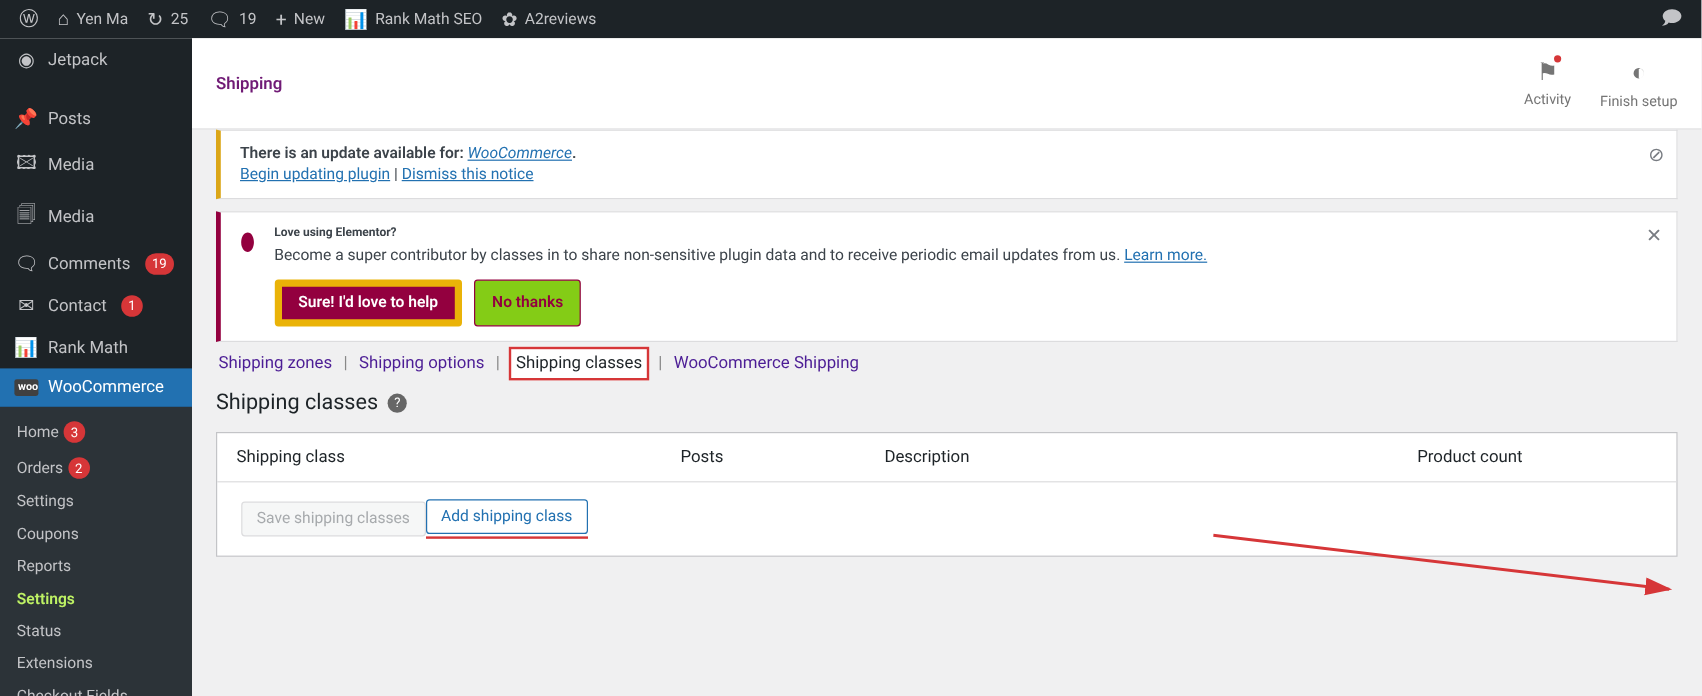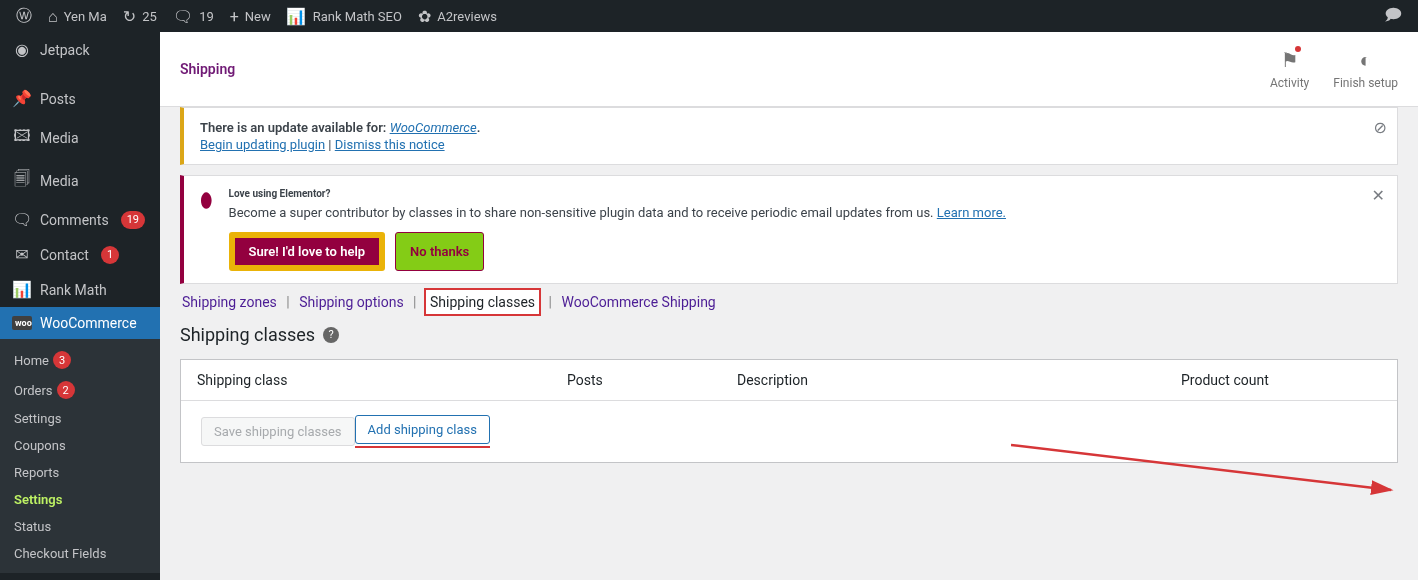--- a/index.html
+++ b/index.html
@@ -176,20 +176,23 @@
           <span>Coupons</span>
         </div>
       <div class="submenu-item">
           <span>Reports</span>
         </div>
       <div class="submenu-item current">
           <span>Settings</span>
         </div>
       <div class="submenu-item">
           <span>Status</span>
+        </div>
+      <div class="submenu-item">
+          <span>Extensions</span>
         </div>
       <div class="submenu-item">
           <span>Checkout Fields</span>
         </div>
     </div>
   </div>
 
   <div class="content">
     <div class="page-header">
       <div class="page-title">Shipping</div>

